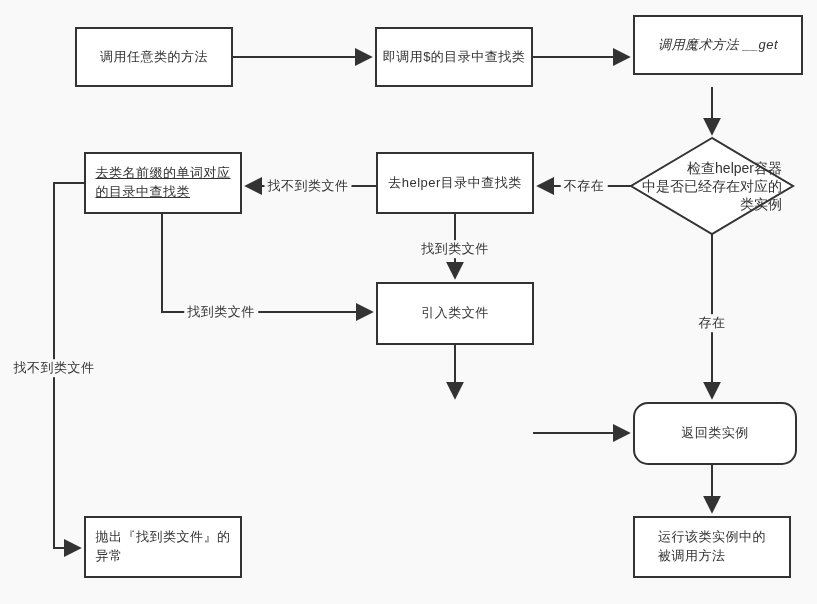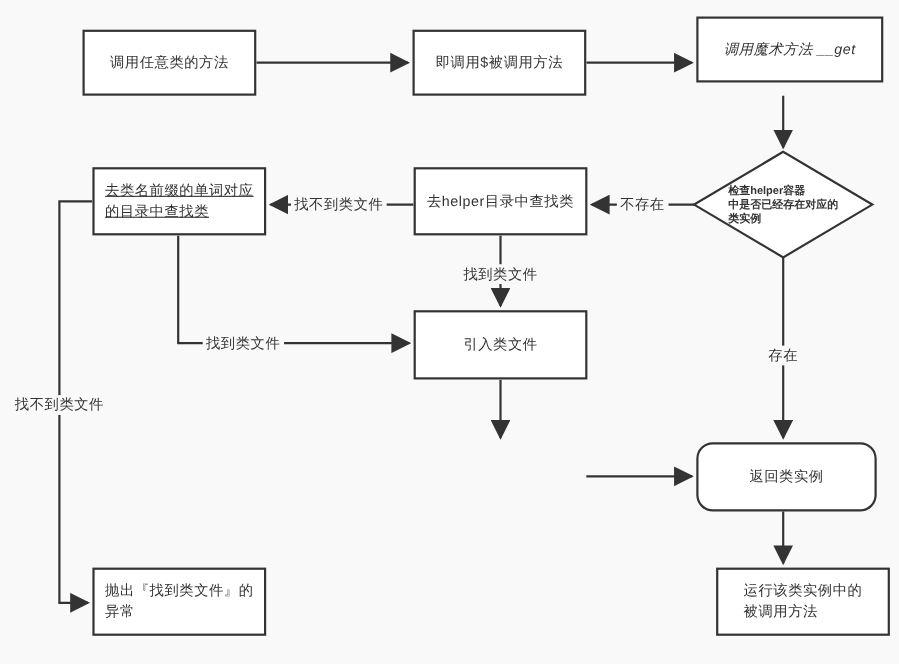--- a/index.html
+++ b/index.html
@@ -46,28 +46,27 @@
     line-height: 1.45;
     display: flex;
     align-items: center;
     justify-content: center;
     white-space: pre-line;
     letter-spacing: 0.5px;
   }
   .decision-text {
     position: absolute;
     color: var(--text-color);
-    font-size: 10px;
+    font-size: 14px;
     line-height: 1.3;
     display: flex;
     align-items: center;
     justify-content: center;
-    text-align: left;
+    text-align: right;
     white-space: pre-line;
-    font-weight: bold;
   }
   .edge-label {
     position: absolute;
     transform: translate(-50%, -50%);
     background: var(--background);
     color: var(--text-color);
     font-size: 13px;
     line-height: 1.2;
     padding: 1px 3px;
     white-space: nowrap;
@@ -75,21 +74,21 @@
   }
   
   .n-call-any        { left: 75px;  top: 27px;  width: 158px; height: 60px; }
   .n-call-app        { left: 375px; top: 27px;  width: 158px; height: 60px; }
   .n-call-magic      { left: 633px; top: 15px;  width: 170px; height: 60px; font-style: italic; }
   .n-search-prefix   { left: 84px;  top: 152px; width: 158px; height: 62px; text-decoration: underline; }
   .n-search-helper   { left: 376px; top: 152px; width: 158px; height: 62px; }
   .n-include-file    { left: 376px; top: 282px; width: 158px; height: 63px; }
   .n-instantiate     { left: 376px; top: 402px; width: 158px; height: 63px; }
   .n-return-instance { left: 633px; top: 402px; width: 164px; height: 63px; border-radius: 15px; }
-  .n-run-method      { left: 633px; top: 516px; width: 158px; height: 62px; margin-left: 18px; }
+  .n-run-method      { left: 633px; top: 516px; width: 158px; height: 62px; }
   .n-throw-exception { left: 84px;  top: 516px; width: 158px; height: 62px; }
   .n-decision-text   { left: 630px; top: 152px; width: 164px; height: 68px; }
   
   .l-not-exist           { left: 584px; top: 186px; }
   .l-file-not-found-mid  { left: 308px; top: 186px; }
   .l-file-found-down     { left: 455px; top: 249px; }
   .l-file-found-left     { left: 221px; top: 312px; }
   .l-file-not-found-left { left: 54px;  top: 368px; }
   .l-exist               { left: 712px; top: 323px; }
 </style>
@@ -114,21 +113,21 @@
     <path class="edge" d="M84,183 H54 V548 H80" marker-end="url(#arrowhead)"></path>
     <path class="edge" d="M455,345 V398" marker-end="url(#arrowhead)"></path>
     <path class="edge" d="M533,433 H629" marker-end="url(#arrowhead)"></path>
     <path class="edge" d="M712,234 V398" marker-end="url(#arrowhead)"></path>
     <path class="edge" d="M712,465 V512" marker-end="url(#arrowhead)"></path>
     <polygon id="decision-shape" points="712,138 631,186 712,234 793,186"></polygon>
   </svg>
 
   <div class="node n-call-any">调用任意类的方法</div>
 
-  <div class="node n-call-app">即调用$被调用方法</div>
+  <div class="node n-call-app">即调用$的目录中查找类</div>
 
   <div class="node n-call-magic">调用魔术方法 __get</div>
 
   <div class="decision-text n-decision-text">检查helper容器
 中是否已经存在对应的
 类实例</div>
 
   <div class="node n-search-prefix">去类名前缀的单词对应
 的目录中查找类</div>
 

